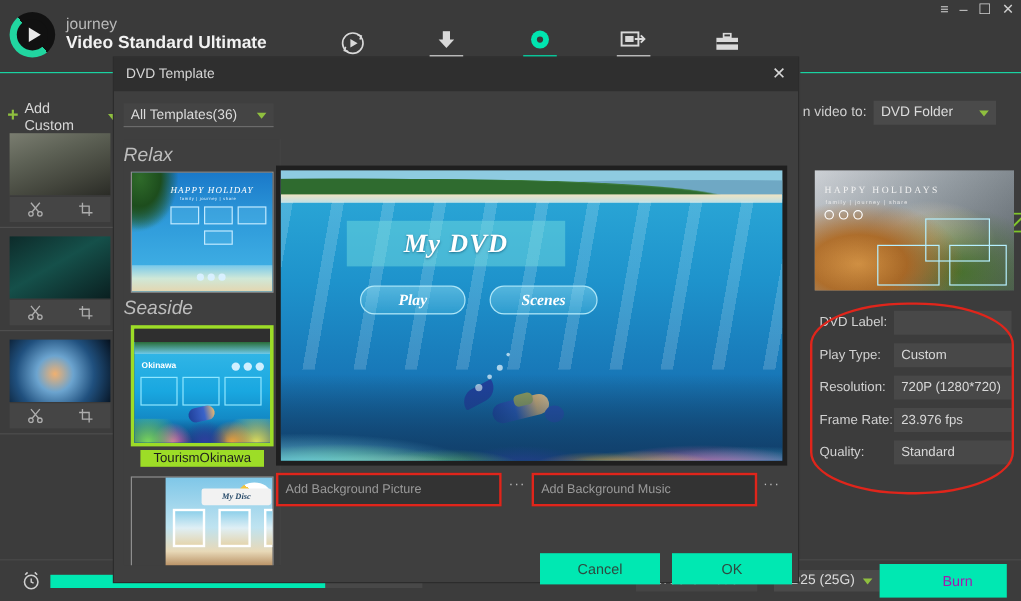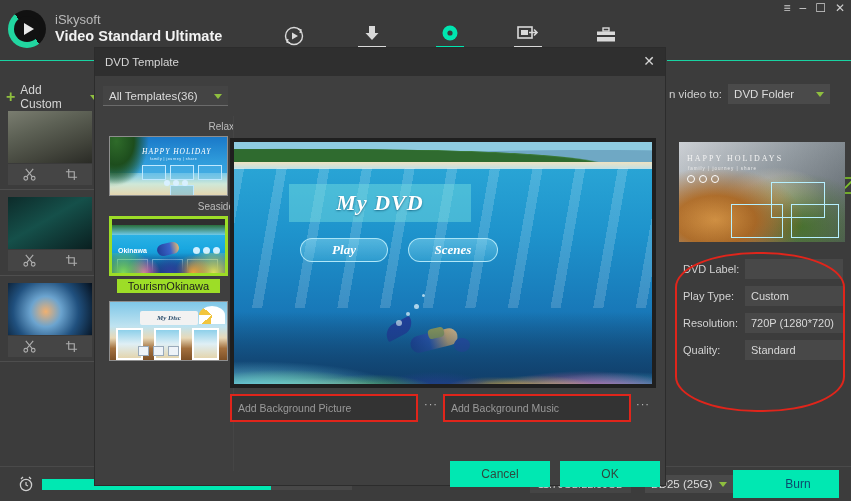--- a/index.html
+++ b/index.html
@@ -142,21 +142,21 @@
     position:absolute; left:42px; top:12px; width:310px; height:11px; background:#484848;
   }
   .progress-fill { height:100%; background:#00e8b2; }
   .sizeinfo {
     position:absolute; left:530px; top:8px; height:18px; background:#454545;
     display:flex; align-items:center; padding:0 8px; font-size:10.5px; color:#d0d0d0;
   }
   .bdselect { position:absolute; left:645px; top:8px; width:88px; height:18px; }
   .burnbtn {
     position:absolute; left:733px; top:3px; width:106px; height:28px; background:#00e8b2;
-    color:#0c4a6e; font-size:12px; display:flex; align-items:center; justify-content:center;
+    color:#a21caf; font-size:12px; display:flex; align-items:center; justify-content:center;
     cursor:pointer;
     padding-left:24px;
   }
 
   
   .modal {
     position:absolute; left:95px; top:48px; width:570px; height:437px;
     background:#3f3f3f; box-shadow:0 0 0 1px #2c2c2c;
   }
   .modal-head {
@@ -170,22 +170,22 @@
   .modal-body { position:relative; height:409px; }
 
   .tmplselect {
     position:absolute; left:8px; top:10px; width:125px; height:20px;
     background:#444; border-bottom:1px solid #6b6b6b;
   }
   .tmpllist {
     position:absolute; left:8px; top:40px; width:131px; height:355px; overflow:hidden;
     background:#3f3f3f;
   }
-  .cathead { text-align:right; font-size:10px; color:#bdbdbd; padding:5px 0 4px; }
-  .card { width:119px; height:60px; margin:0 auto; position:relative; cursor:pointer; }
+  .cathead { text-align:left; font-size:16px; color:#bdbdbd; padding:5px 0 4px;font-style:italic; }
+  .card { width:119px; height:101px; margin:0 auto; position:relative; cursor:pointer; }
   .card.plain { border:1px solid #8e8e8e; }
   .card.sel { border:3px solid #9ddd27; }
   .cardlabel {
     text-align:center; font-size:11px; color:#1d1d1d; background:#9ddd27;
     width:103px; margin:3px auto 0; padding:1px 0;
   }
   .scrollbar { position:absolute; right:-6px; top:0; width:7px; height:355px; background:#454545; }
   .scrollthumb { position:absolute; left:0; top:145px; width:7px; height:42px; background:#6a6a6a; }
 
   
@@ -234,20 +234,21 @@
   .ok-diver {
     position:absolute; left:40%; bottom:18px; width:22px; height:12px;
     background: linear-gradient(90deg,#20409a 0%,#3a63c9 60%,#e8b870 100%);
     border-radius:6px; transform:rotate(-12deg);
   }
 
   
   .art-mydisc {
     position:absolute; inset:0; overflow:hidden;
     background: linear-gradient(180deg,#7fc7e8 0%,#bfe3f0 42%,#e8d9b8 62%,#a3703e 80%,#7d5026 100%);
+    margin-left: 28px;
   }
   .md-sign {
     position:absolute; left:30px; top:9px; width:58px; height:14px; background:#f2f2f2;
     border-radius:2px; display:flex; align-items:center; justify-content:center;
     font-size:7px; color:#2a4c6b; font-family:"Liberation Serif", serif; font-style:italic; font-weight:bold;
   }
   .md-frame { position:absolute; top:26px; width:27px; height:32px; background:#fff; padding:2px; }
   .md-frame span { display:block; width:100%; height:100%;
     background:linear-gradient(180deg,#8ed0ea 0%,#dfeff5 50%,#e4d5ae 100%); }
   .md-umb { position:absolute; right:2px; top:4px; width:26px; height:18px;
@@ -354,21 +355,21 @@
 <body>
 
 <div id="app">
 
   <div class="titlebar">
     <div class="brand">
       <div class="logo">
           <div class="tri"></div>
         </div>
       <div class="brand-text">
-        <div class="brand-top">iSkysoft</div>
+        <div class="brand-top">journey</div>
         <div class="brand-bottom">Video Standard Ultimate</div>
       </div>
     </div>
 
     <div class="navicons">
       <div class="navbtn">
         <svg width="22" height="22" viewBox="0 0 22 22">
           <circle cx="11" cy="11" r="8.5" fill="none" stroke="#d9d9d9" stroke-width="1.4"></circle>
           <path d="M9 7.5 L15 11 L9 14.5 Z" fill="#d9d9d9"></path>
           <path d="M15 4 l3 1 -1 3" fill="none" stroke="#d9d9d9" stroke-width="1.4"></path>
@@ -511,20 +512,27 @@
       <span class="setlbl">Play Type:</span>
       <span class="setval">
         <span>Custom</span>
         <span class="arw"></span>
       </span>
     </div>
     <div class="setrow">
       <span class="setlbl">Resolution:</span>
       <span class="setval">
         <span>720P (1280*720)</span>
+        <span class="arw"></span>
+      </span>
+    </div>
+    <div class="setrow">
+      <span class="setlbl">Frame Rate:</span>
+      <span class="setval">
+        <span>23.976 fps</span>
         <span class="arw"></span>
       </span>
     </div>
     <div class="setrow">
       <span class="setlbl">Quality:</span>
       <span class="setval">
         <span>Standard</span>
         <span class="arw"></span>
       </span>
     </div>

